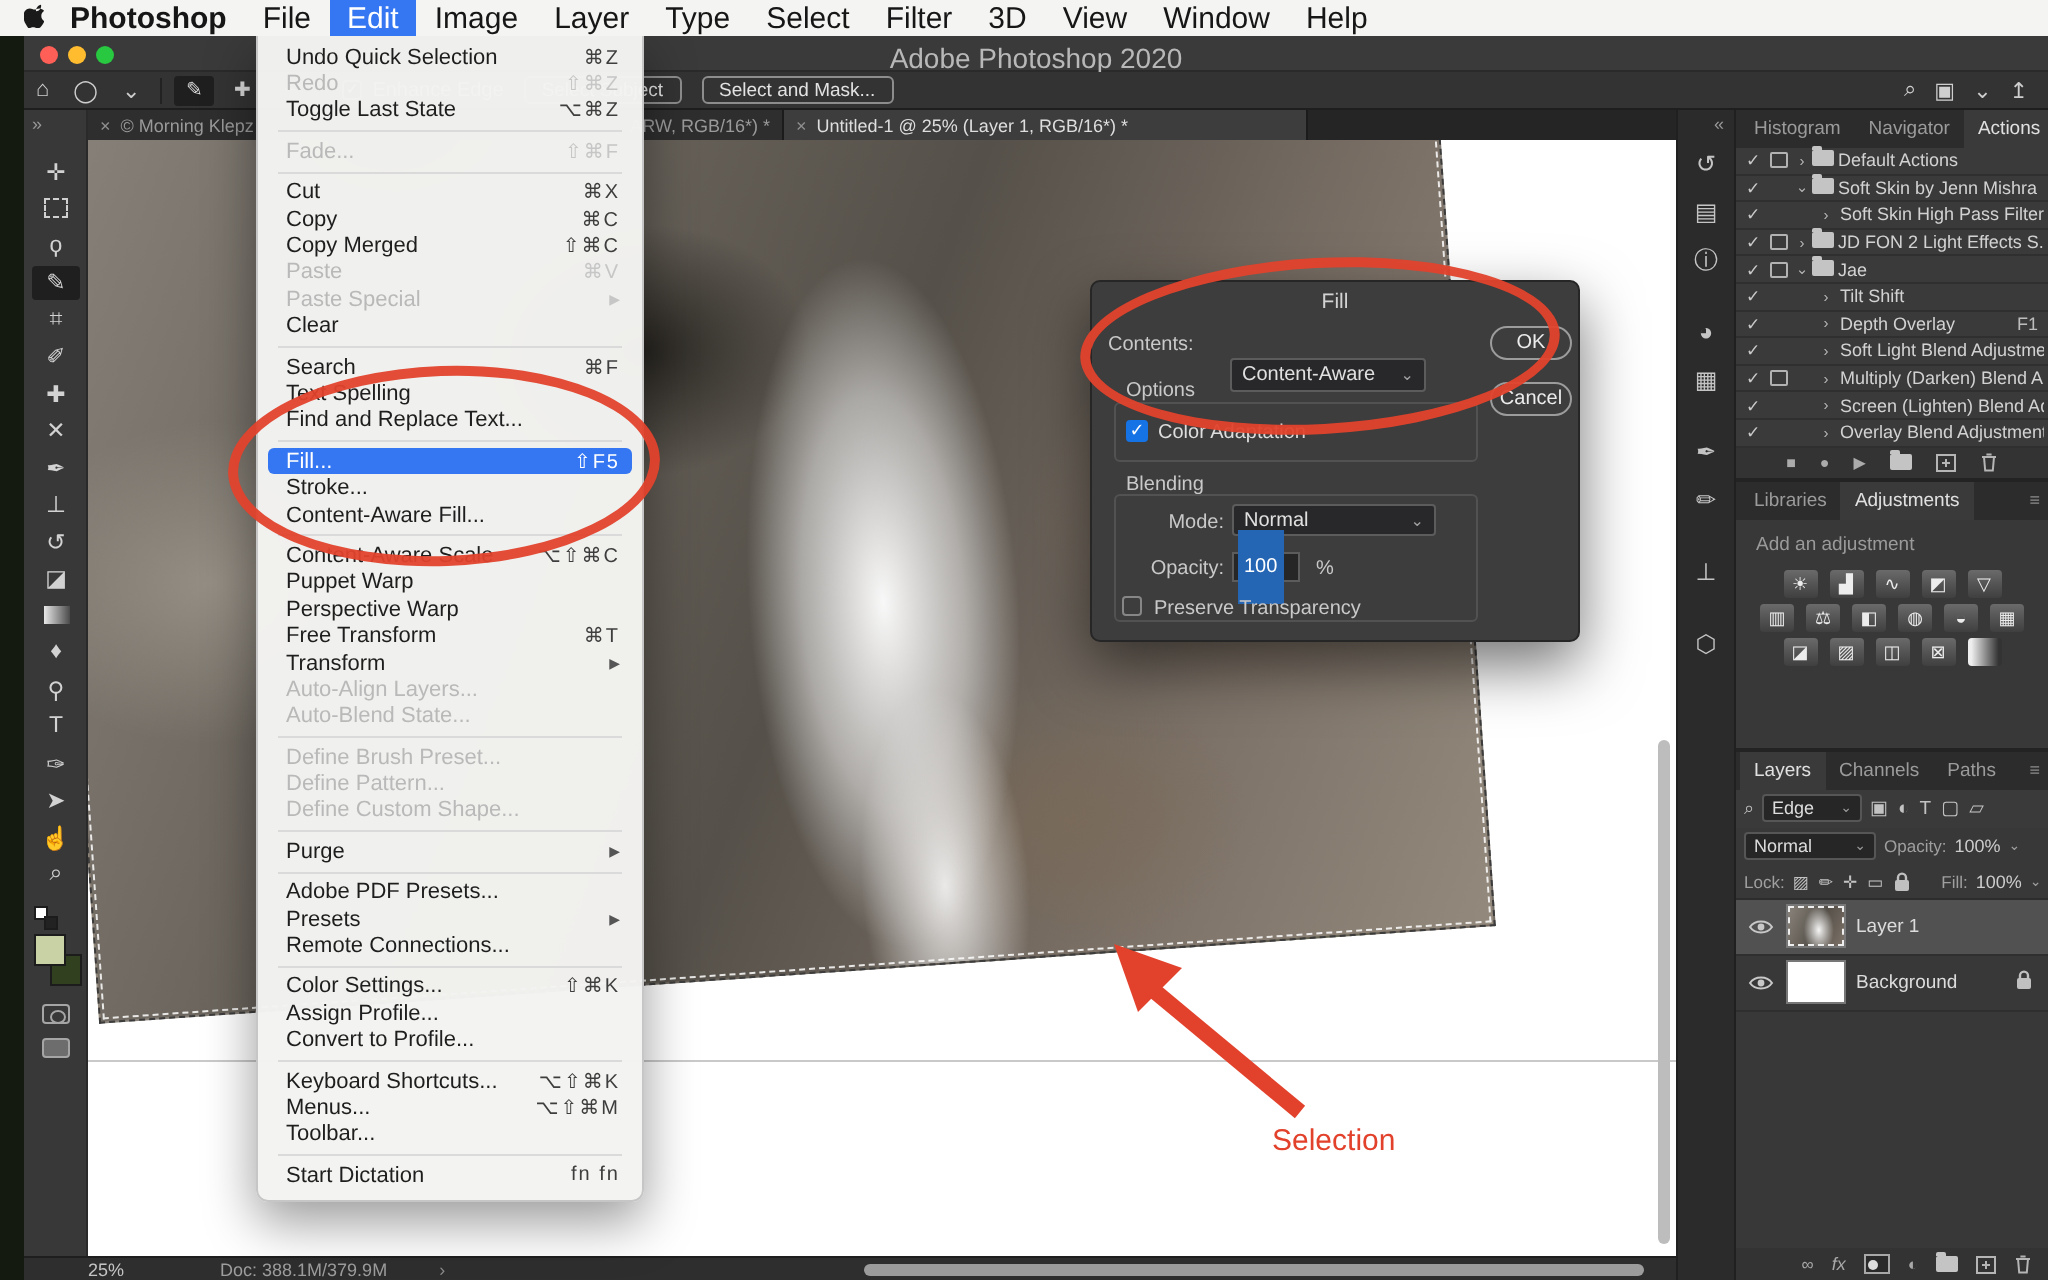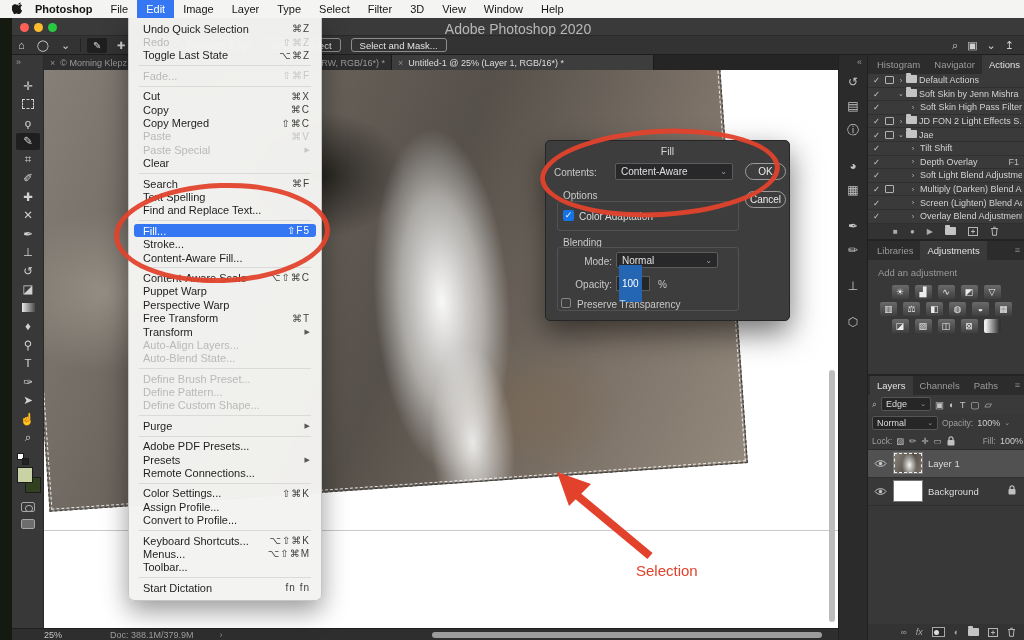--- a/index.html
+++ b/index.html
@@ -3,21 +3,21 @@
 <meta charset="utf-8">
 <style>
   html,body{margin:0;padding:0}
   body{width:1024px;height:640px;position:relative;overflow:hidden;
        background:#151a10;font-family:"Liberation Sans",sans-serif;
        -webkit-font-smoothing:antialiased}
   *{box-sizing:border-box}
 
   
   .menubar{position:absolute;left:0;top:0;width:1024px;height:18px;background:#f4f4f2;
-    display:flex;align-items:center;font-size:11px;color:#161616;z-index:70;padding-left:8px}
+    display:flex;align-items:center;font-size:15px;color:#161616;z-index:70;padding-left:8px}
   .apple{width:18px;text-align:center;flex:none}
   .mitem{padding:0 9px;height:18px;display:flex;align-items:center;white-space:nowrap}
   .mitem.app{font-weight:bold}
   .mitem.active{background:#3577f2;color:#fff}
 
   
   .titlebar{position:absolute;left:12px;top:18px;width:1012px;height:18px;background:#3a3a3a;
     border-bottom:1px solid #2a2a2a;z-index:5}
   .tl{position:absolute;top:5px;width:9px;height:9px;border-radius:50%}
   .tl.r{left:8px;background:#ff5f57}.tl.y{left:22px;background:#febc2e}.tl.g{left:36px;background:#28c840}
@@ -302,21 +302,21 @@
     <polygon points="8,4 42,16 20,38" fill="#e2422c"></polygon>
     <line x1="24" y1="24" x2="101" y2="88" stroke="#e2422c" stroke-width="8"></line>
   </svg>
   <div class="sel-label">Selection</div>
   <div class="vscroll"></div>
 </div>
 
 <div class="dlg">
   <div class="dlg-title">Fill</div>
   <span class="dl" style="left:8px;top:26px;width:57px;">Contents:</span>
-  <span class="dselect" style="left:69px;top:22px;width:118px;height:17px">
+  <span class="dselect" style="left:69px;top:38px;width:98px;height:17px">
     <span>Content-Aware</span>
     <span class="chev">⌄</span>
   </span>
   <span class="dbtn" style="left:199px;top:22px">OK</span>
   <span class="dl" style="left:17px;top:49px">Options</span>
   <span class="dgroup" style="left:11px;top:60px;width:182px;height:30px"></span>
   <span class="dcheck" style="left:17px;top:69px">✓</span>
   <span class="dl" style="left:33px;top:70px;color:#ddd">Color Adaptation</span>
   <span class="dbtn" style="left:199px;top:50px">Cancel</span>
   <span class="dl" style="left:17px;top:96px">Blending</span>
@@ -683,21 +683,21 @@
           <span class="bicon">✏</span>
           <span class="bicon">✛</span>
           <span class="bicon">▭</span>
           <span class="bicon">
             <svg width="8" height="10" viewBox="0 0 8 10">
               <rect x="0.5" y="4" width="7" height="5.5" rx="1" fill="#c0c0c0"></rect>
               <path d="M2 4.2 V2.8 A2 2 0 0 1 6 2.8 V4.2" fill="none" stroke="#c0c0c0" stroke-width="1.2"></path>
             </svg>
           </span>
         </span>
-      <span class="dim" style="margin-left:24px">Fill:</span>
+      <span class="dim" style="margin-left:12px">Fill:</span>
       <span>100%</span>
       <span class="chev dim" style="font-size:7px">⌄</span>
     </div>
     <div id="layer-rows">
         <div class="lrow sel">
           <span class="leye">
             <svg width="13" height="9" viewBox="0 0 13 9">
               <path d="M1 4.5 C3.5 0.8 9.5 0.8 12 4.5 C9.5 8.2 3.5 8.2 1 4.5 Z" fill="none" stroke="#c8c8c8"></path>
               <circle cx="6.5" cy="4.5" r="1.7" fill="#c8c8c8"></circle>
             </svg>

